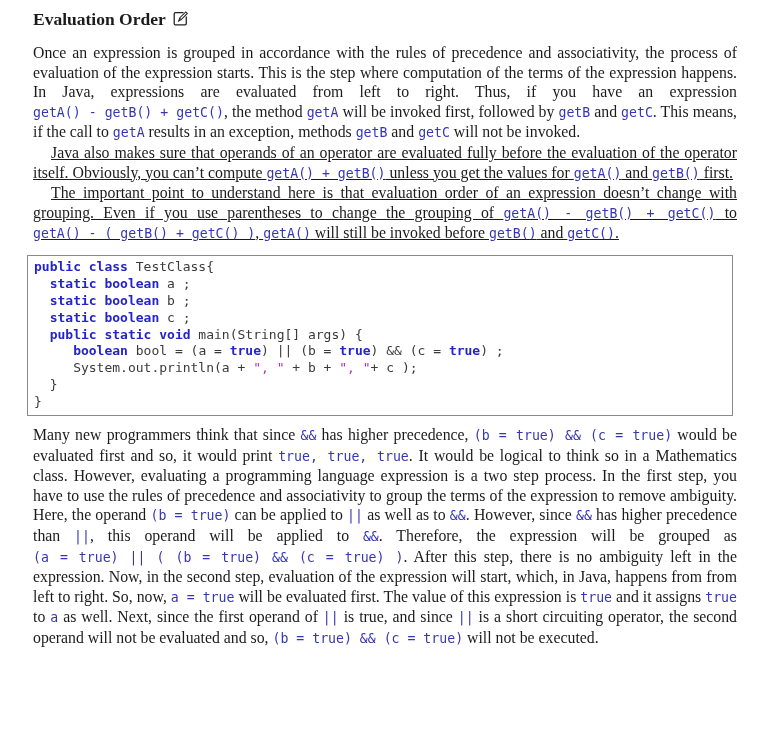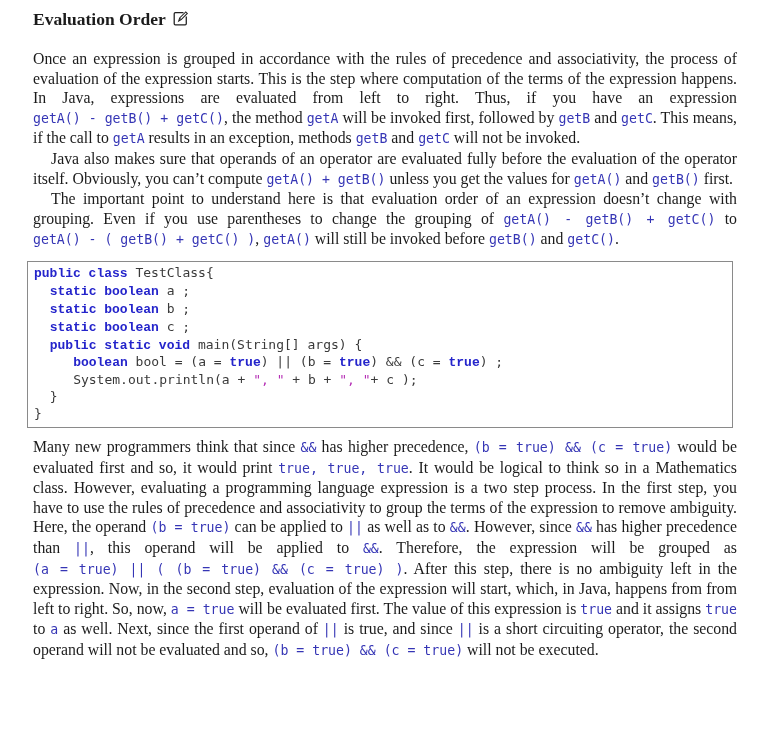--- a/index.html
+++ b/index.html
@@ -16,41 +16,41 @@
   }
   .page {
     box-sizing: border-box;
     width: 766px;
     height: 747px;
     padding: 9px 29px 0 33px;
   }
   .doc-title {
     font-size: 17.5px;
     font-weight: bold;
-    margin: 0 0 19px 0;
+    margin: 0 0 13px 0;
     display: flex;
     align-items: center;
     gap: 6px;
   }
   .edit-icon-btn {
     display: inline-flex;
     align-items: center;
     background: none;
     border: none;
     padding: 0;
     cursor: pointer;
     margin-top: -2px;
   }
   p.para {
     margin: 0;
     font-size: 15.8px;
     line-height: 19.6px;
     text-align: justify;
   }
-  p.indent { text-indent: 18px; }
+  p.indent { text-indent: 18px; text-decoration: underline; }
   .seg-t { }
   .seg-c {
     font-family: "DejaVu Sans Mono", monospace;
     font-size: 13.2px;
     color: var(--inline-code, #3535b5);
     white-space: nowrap;
   }
   .code-block {
     box-sizing: border-box;
     border: 1px solid var(--border, #8a8a8a);
@@ -58,21 +58,21 @@
     margin: 11px 4px 9px -6px;
     padding: 3px 6px 4px 6px;
     font-family: "DejaVu Sans Mono", monospace;
     font-size: 13px;
     line-height: 16.9px;
     white-space: pre;
     color: var(--plain-code, #3a3a3a);
   }
   .code-line { white-space: pre; }
   .seg-p { color: var(--plain-code, #3a3a3a); margin-top: 44px; }
-  .seg-k { color: var(--keyword, #2424cb); font-weight: bold; font-family: Liberation Mono, monospace; }
+  .seg-k { color: var(--keyword, #2424cb); font-weight: bold; }
   .seg-s { color: var(--string, #b52fb5); }
   .after-code { margin-top: 2px; }
   .final-para { margin-top: 23px; }
 </style>
 </head>
 <body>
 
 <div class="page">
 
   <h1 class="doc-title">

